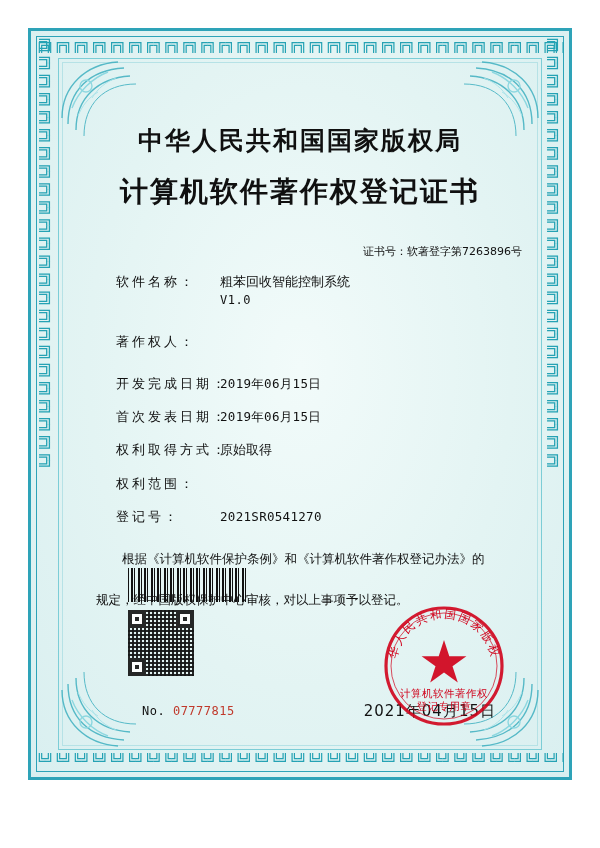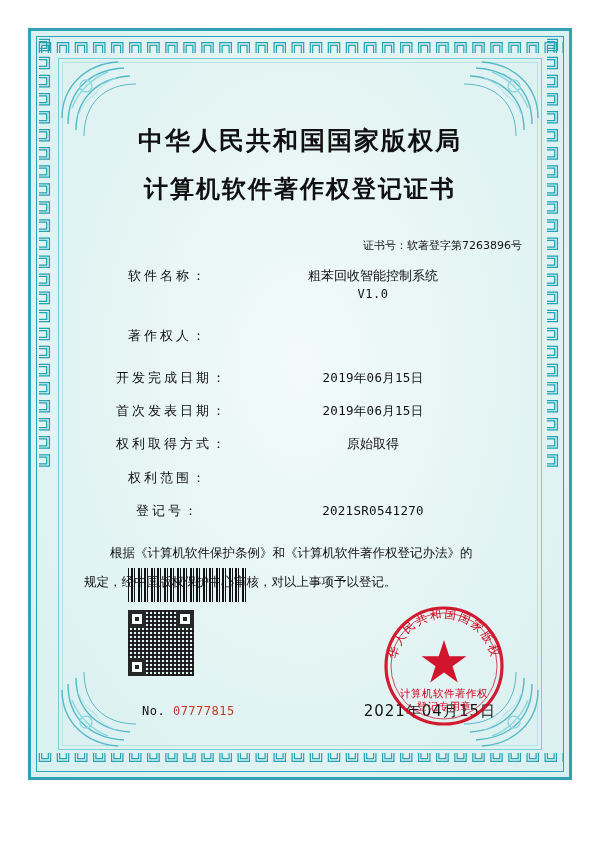--- a/index.html
+++ b/index.html
@@ -108,21 +108,21 @@
     font-family: "DejaVu Serif", serif;
     font-size: 25px;
     font-weight: bold;
     letter-spacing: 2px;
     color: #101010;
     margin-top: 42px;
   }
   .doc-title {
     text-align: center;
     font-family: "DejaVu Serif", serif;
-    font-size: 24px;
+    font-size: 28px;
     font-weight: bold;
     letter-spacing: 2px;
     color: #101010;
     margin-top: 16px;
   }
   .cert-no {
     text-align: right;
     font-size: 11px;
     color: #111;
     margin-top: 33px;
@@ -134,21 +134,20 @@
     margin-top: 14px;
     padding-left: 42px;
   }
   .row {
     display: flex;
     align-items: flex-start;
     margin-bottom: 15px;
     font-size: 13px;
     color: #111;
     font-family: "DejaVu Sans", sans-serif;
-    text-align: center;
   }
   .row .label {
     width: 104px;
     flex: 0 0 104px;
     letter-spacing: 3px;
     white-space: nowrap;
   }
   .row .value {
     flex: 1;
     line-height: 1.45;
@@ -167,21 +166,21 @@
   .gap-big { height: 9px; }
 
   .statement {
     margin-top: 20px;
     font-size: 12.5px;
     line-height: 2.0;
     color: #111;
     font-family: "DejaVu Sans", sans-serif;
     padding: 0 6px;
   }
-  .statement p { margin: 4px; }
+  .statement p { margin: 16px; }
   .statement .indent { text-indent: 26px; }
 
   
   .codes {
     position: absolute;
     left: 100px;
     top: 540px;
     width: 120px;
   }
   .barcode {

